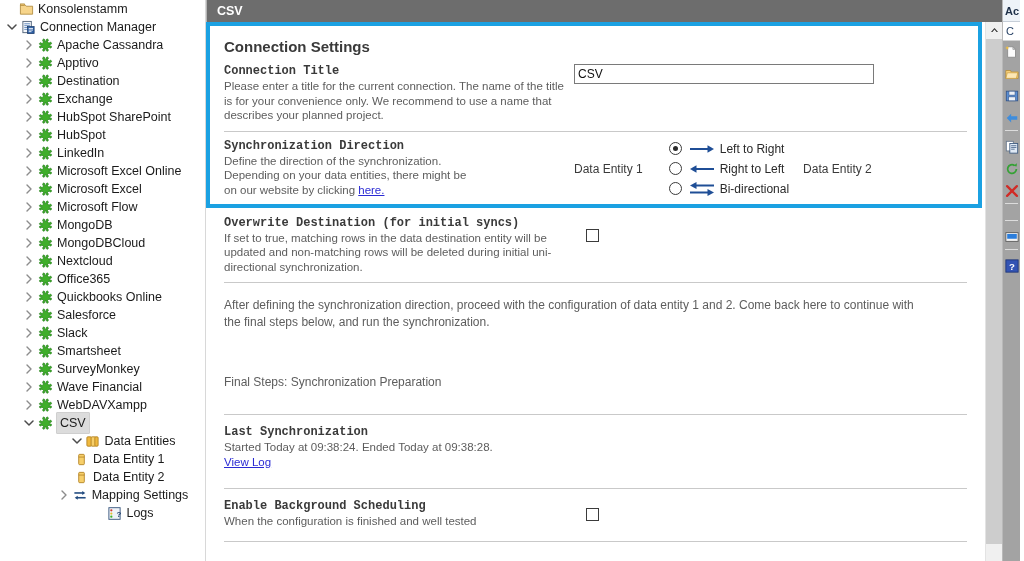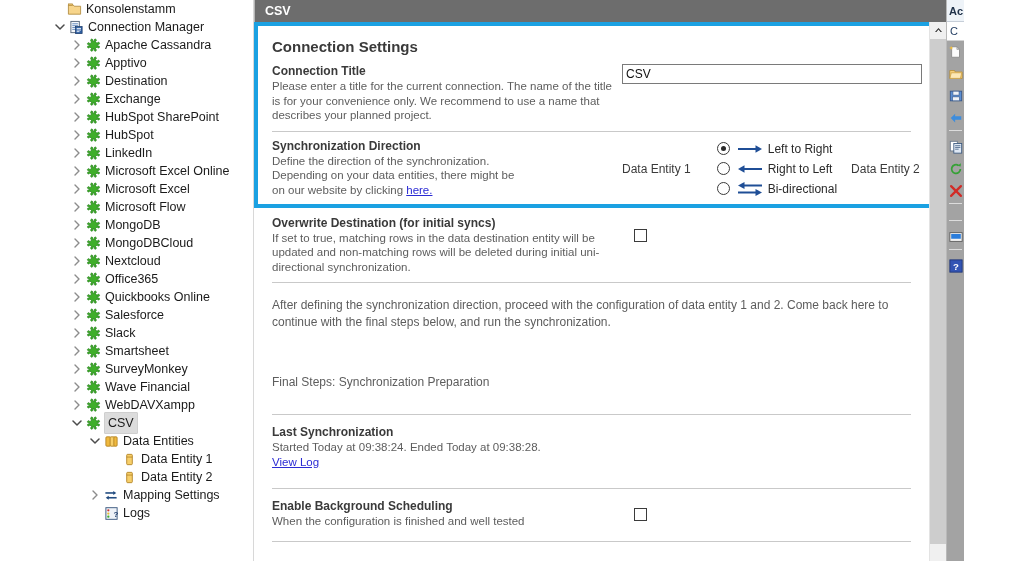--- a/index.html
+++ b/index.html
@@ -7,24 +7,23 @@
     margin: 0; padding: 0;
     width: 1024px; height: 561px;
     overflow: hidden;
     background: #ffffff;
     font-family: "Liberation Sans", sans-serif;
     font-size: 12px;
     color: #222;
   }
   #app {
     position: relative;
-    width: 916px; height: 561px;
+    width: 1020px; height: 561px;
     display: flex;
     overflow: hidden;
-    margin-left: 48px;
   }
 
   
   .tree-panel {
     width: 206px;
     height: 561px;
     background: #ffffff;
     border-right: 1px solid #d8d8d8;
     position: relative;
     overflow: hidden;
@@ -63,21 +62,21 @@
     flex: 0 0 18px;
     display: inline-flex;
     align-items: center;
     justify-content: center;
     margin-right: 3px;
   }
   .ico svg { display: block; }
   .ind-0 { padding-left: 3px; }
   .ind-1 { padding-left: 5px; }
   .ind-2 { padding-left: 22px; }
-  .ind-3 { padding-left: 40px; }
+  .ind-3 { padding-left: 40px; justify-content: center; }
   .ind-4 { padding-left: 58px; }
 
   
   .main-panel {
     flex: 1 1 auto;
     position: relative;
     height: 561px;
     background: #fff;
     overflow: hidden;
   }
@@ -142,20 +141,21 @@
     height: 1px;
     background: #c9c9c9;
   }
   .row .desc { width: 350px; flex: 0 0 350px; }
   .row .ctrl { flex: 1 1 auto; display: flex; align-items: flex-start; }
   .lab {
     font-weight: bold;
     font-size: 12px;
     color: #3a3a3a;
     margin-bottom: 1px;
+    font-family: Liberation Mono, monospace;
   }
   .txt {
     font-size: 11.5px;
     color: #5d5d5d;
     line-height: 14.5px;
   }
   a.link { color: #2b2bd4; text-decoration: underline; }
 
   .tinput {
     width: 300px;

